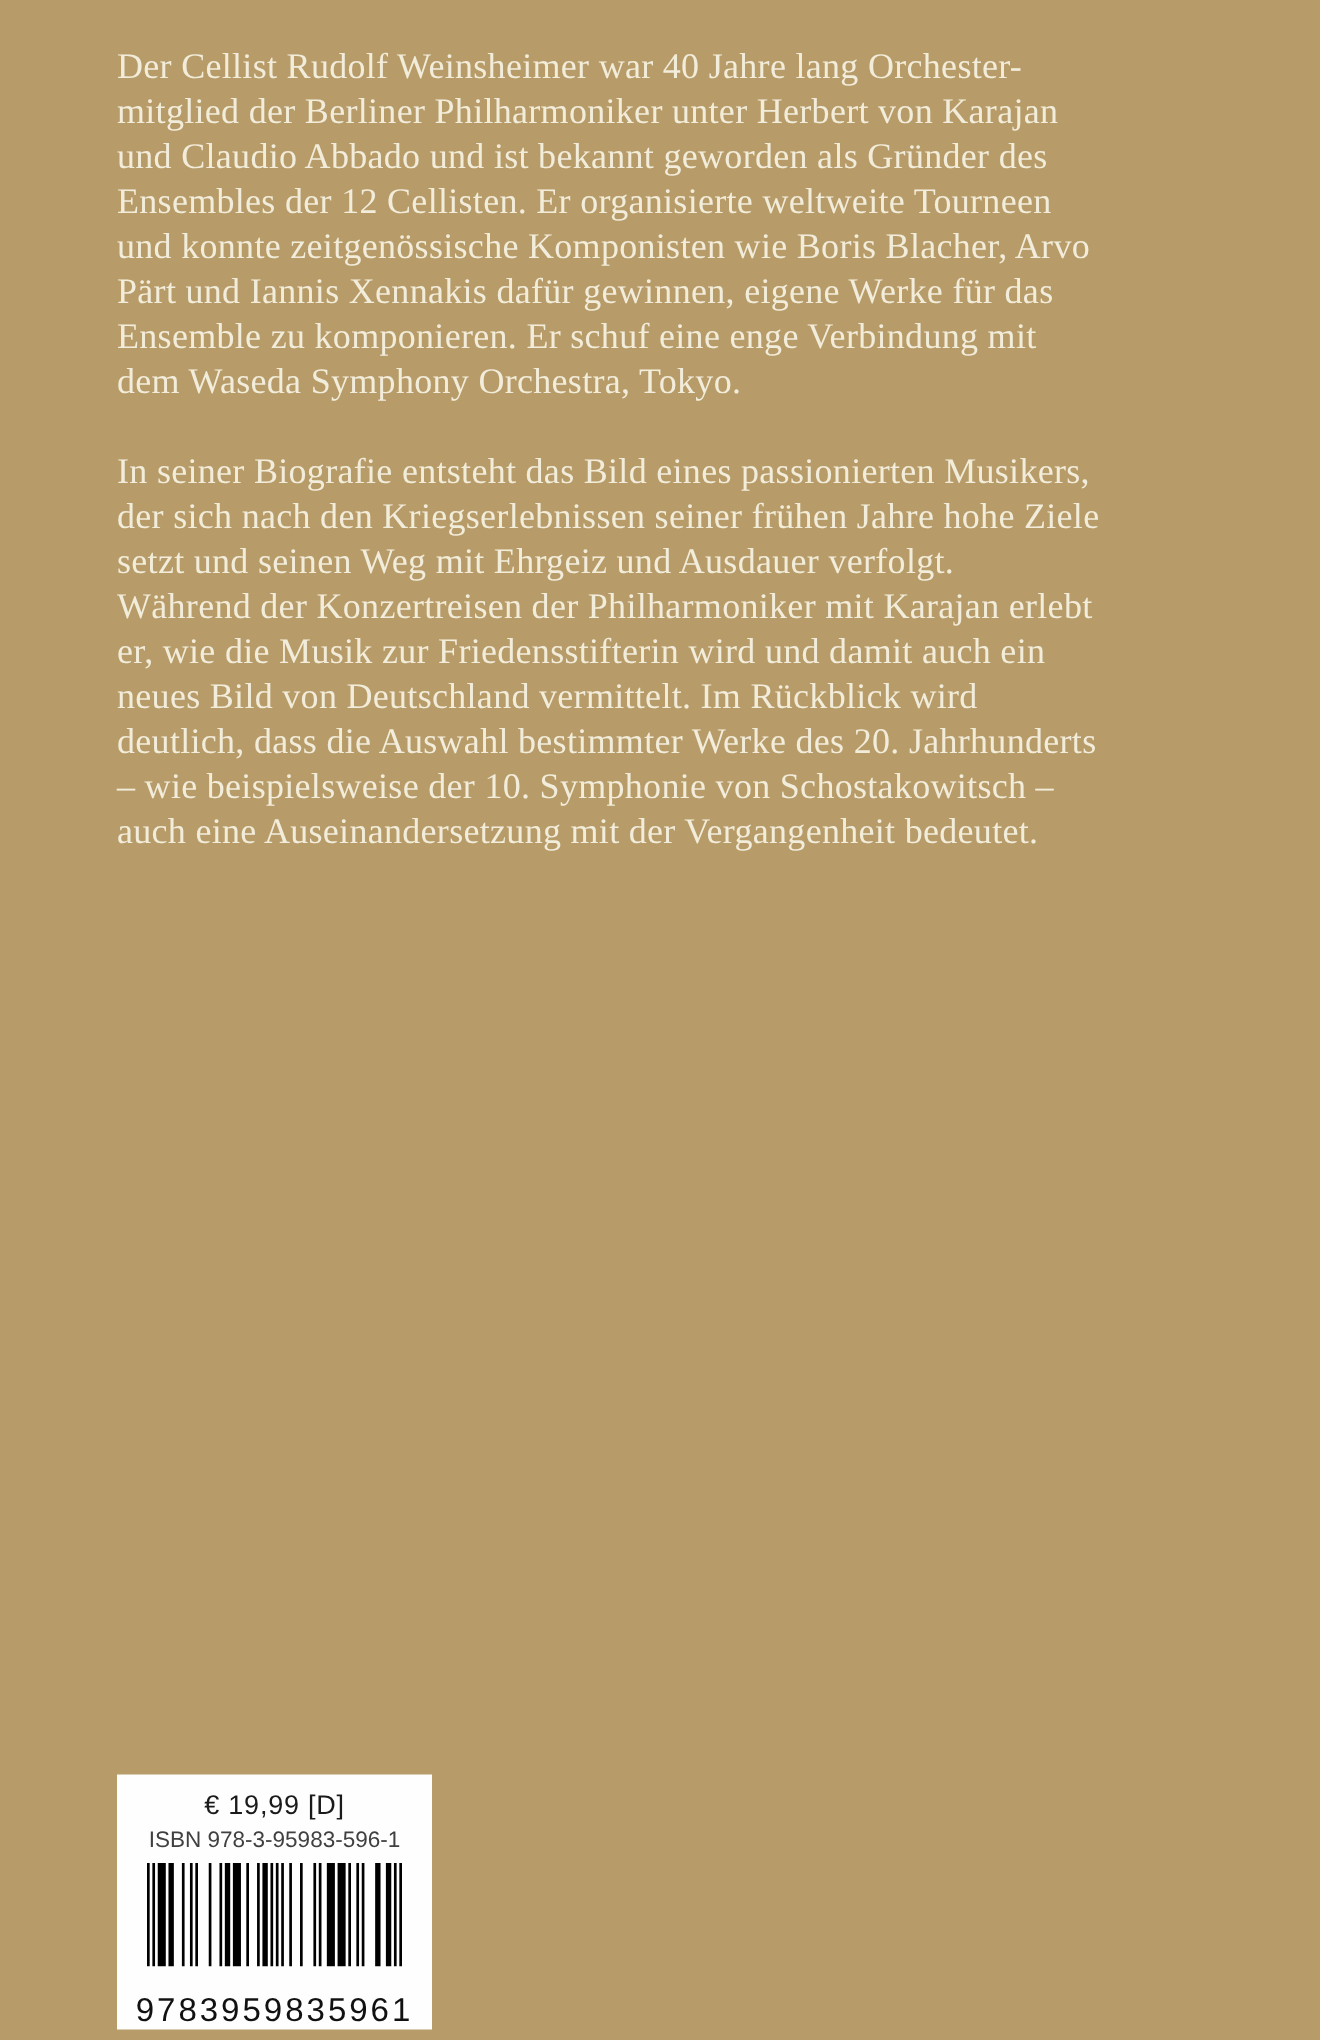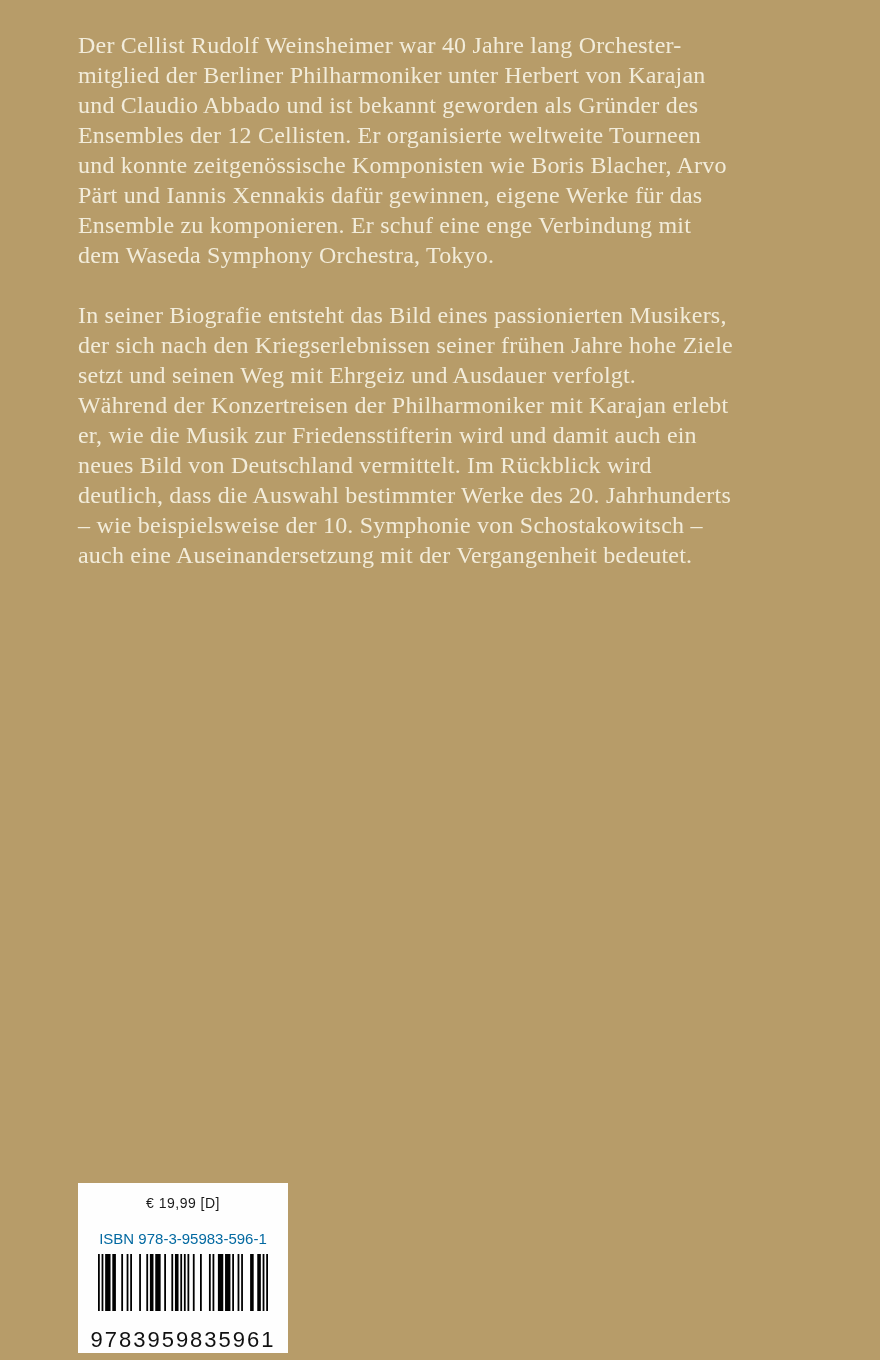--- a/index.html
+++ b/index.html
@@ -42,29 +42,29 @@
     height: 170px;
     background: #fefefe;
     display: flex;
     flex-direction: column;
     align-items: center;
     font-family: "Liberation Sans", sans-serif;
     color: #1a1a1a;
   }
   .price {
     margin-top: 9px;
-    font-size: 14px;
+    font-size: 18px;
     line-height: 22px;
     letter-spacing: 0.5px;
   }
   .isbn {
-    margin-top: 16px;
+    margin-top: 4px;
     font-size: 15px;
     line-height: 18px;
-    color: #0369a1;
+    color: #404040;
   }
   .bars {
     margin-top: 6px;
     width: 170px;
     height: 80px;
     display: block;
   }
   .code {
     margin-top: 16px;
     font-size: 22px;

